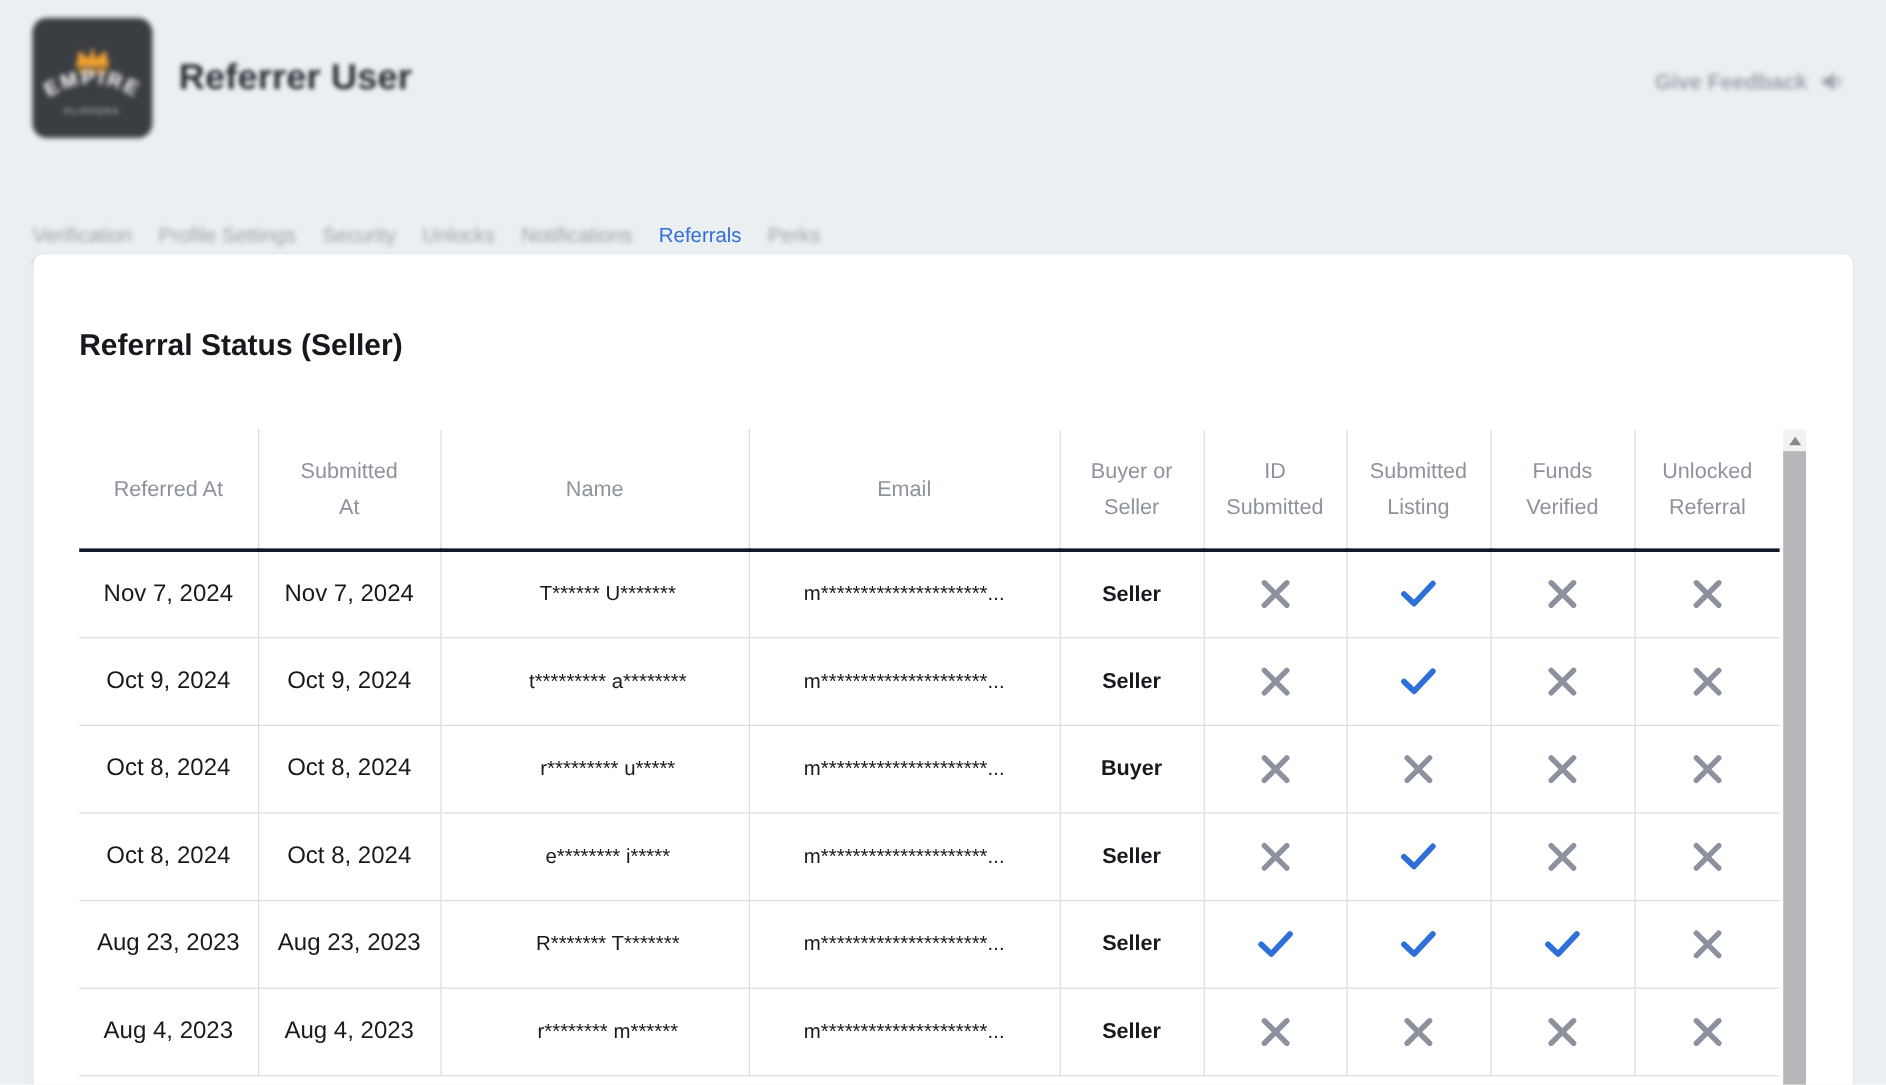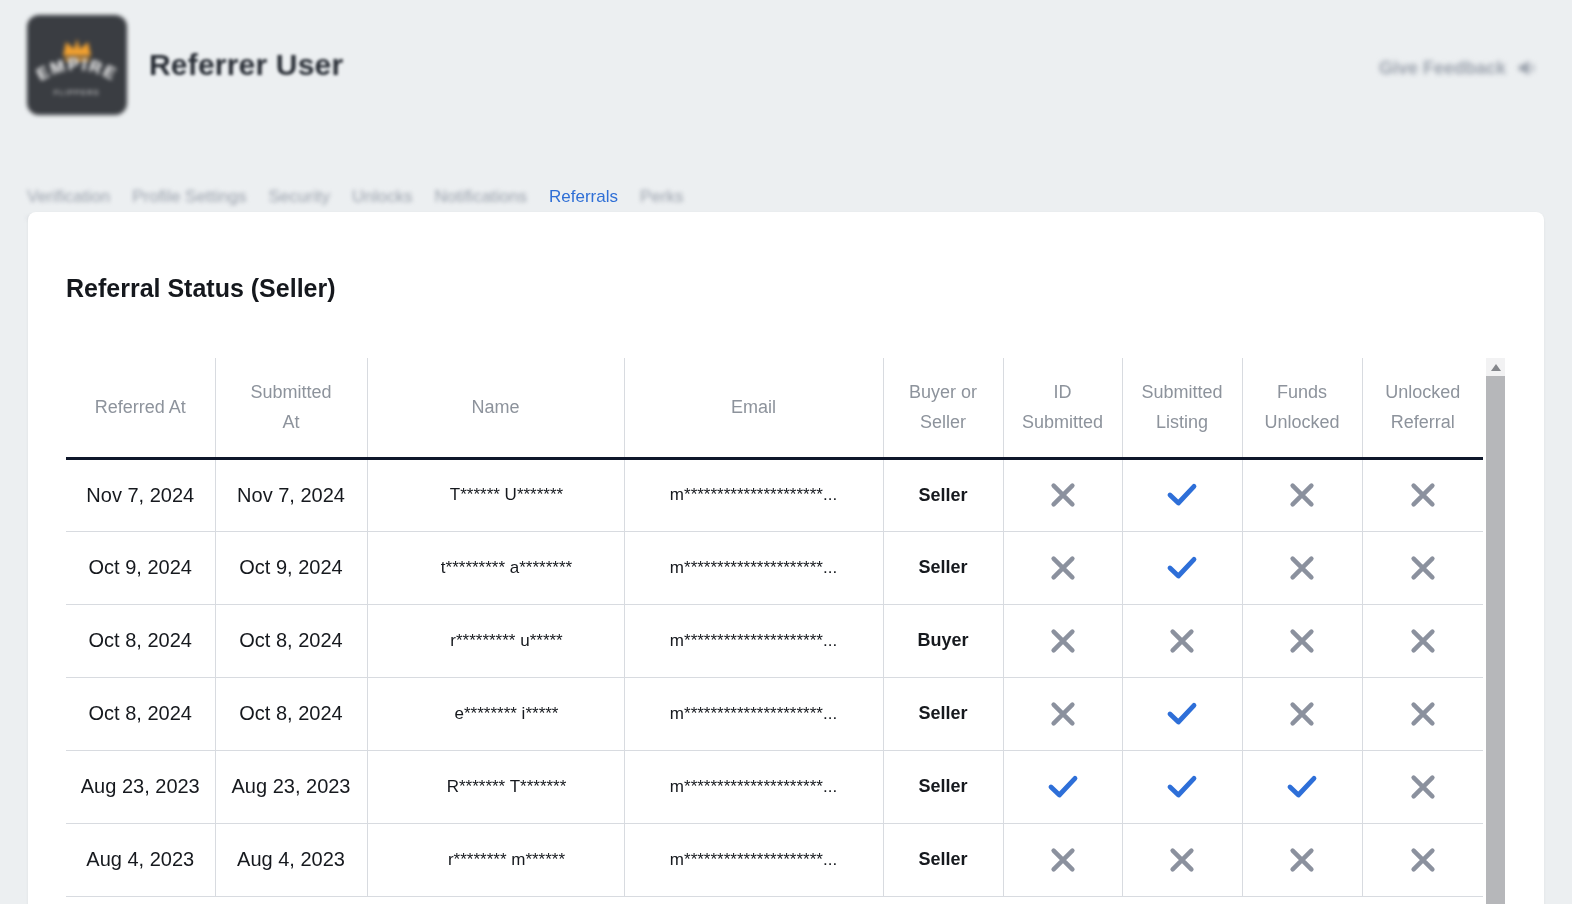--- a/index.html
+++ b/index.html
@@ -114,21 +114,21 @@
 At</th>
               <th>Name</th>
               <th>Email</th>
               <th>Buyer or
 Seller</th>
               <th>ID
 Submitted</th>
               <th>Submitted
 Listing</th>
               <th>Funds
-Unlocked</th>
+Verified</th>
               <th>Unlocked
 Referral</th>
             </tr>
         </thead>
         <tbody>
             <tr>
               <td class="date">Nov 7, 2024</td>
               <td class="date">Nov 7, 2024</td>
               <td class="name">T****** U*******</td>
               <td class="email">m*********************...</td>

